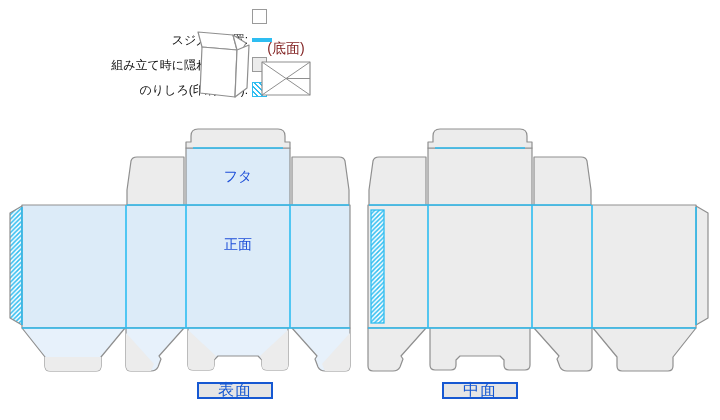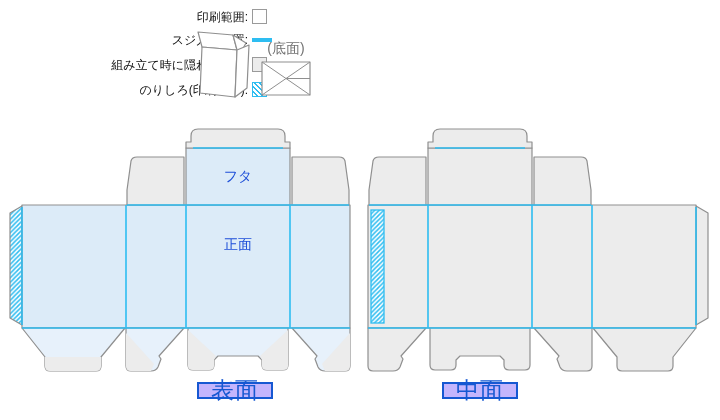--- a/index.html
+++ b/index.html
@@ -22,44 +22,43 @@
   .swatch{position:absolute;left:252px;box-sizing:border-box;}
   .swatch-square{width:15px;height:15px;border:1.3px solid #9a9a9a;background:#fff;}
   .swatch-hidden{background:var(--hidden-fill);}
   .swatch-line{width:20px;height:3.5px;background:var(--crease);border:none;}
   .swatch-hatch{
     width:15px;height:15px;border:1.5px solid var(--crease);
     background:repeating-linear-gradient(45deg,#ffffff 0 2.2px,var(--crease) 2.2px 3.6px);
   }
   
   .panel-text{position:absolute;font-size:14px;color:#1d4ed8;text-align:center;}
-  .bottom-face-text{position:absolute;font-size:14px;color:#737373;text-align:center;}
+  .bottom-face-text{position:absolute;font-size:14px;color:#7f1d1d;text-align:center;}
   .caption-box{
     position:absolute;width:76px;height:17px;box-sizing:border-box;
     border:2px solid var(--caption-blue);color:var(--caption-blue);
     display:flex;align-items:center;justify-content:center;
-    font-size:23px;font-weight:500;letter-spacing:1px;background:#c4b5fd;
+    font-size:16px;font-weight:500;letter-spacing:1px;background:#e5e5e5;
   }
   
   svg .cut{stroke:var(--outline);stroke-width:1.2;stroke-linejoin:round;}
   svg .fill-print{fill:var(--print-area-fill);}
   svg .fill-flap{fill:var(--flap-print-fill);}
   svg .fill-hidden{fill:var(--hidden-fill);}
   svg .fill-white{fill:#ffffff;}
   svg .nofill{fill:none;}
   svg .overlay{stroke:none;fill:var(--hidden-fill);}
   svg .crease{stroke:var(--crease);stroke-width:1.6;fill:none;}
   svg .crease-border{stroke:var(--crease);stroke-width:1.3;}
   svg .thin{stroke-width:1;}
 </style>
 </head>
 <body>
 
 <div class="abs" style="left:0;top:0;width:280px;height:110px;">
-  <div class="legend-label" style="top:10px;">印刷範囲:</div>
   <div class="swatch swatch-square" style="top:9px;"></div>
 
   <div class="legend-label" style="top:33px;">スジ入れ位置:</div>
   <div class="swatch swatch-line" style="top:38px;"></div>
 
   <div class="legend-label" style="top:58px;">組み立て時に隠れる部分:</div>
   <div class="swatch swatch-square swatch-hidden" style="top:57px;"></div>
 
   <div class="legend-label" style="top:83px;">のりしろ(印刷不可):</div>
   <div class="swatch swatch-hatch" style="top:82px;"></div>

